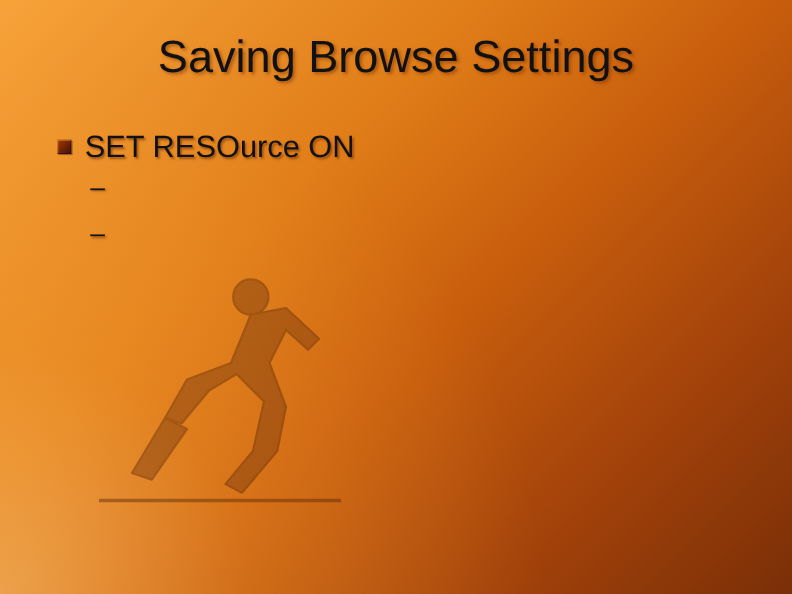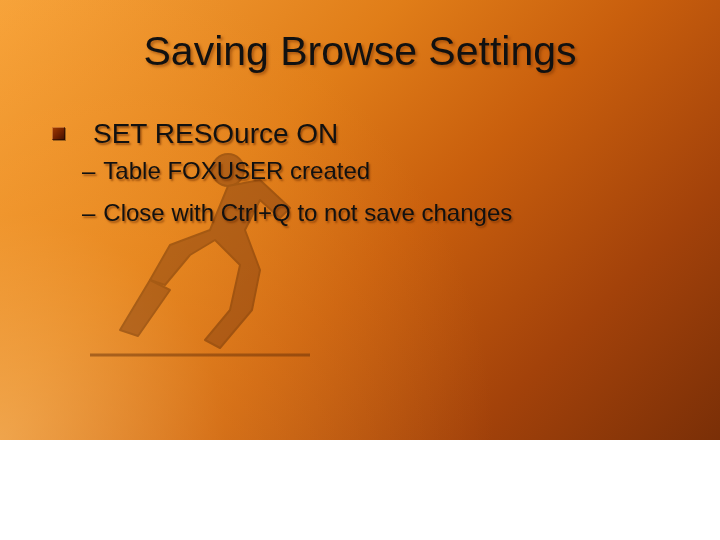--- a/index.html
+++ b/index.html
@@ -6,21 +6,21 @@
     margin: 0;
     padding: 0;
     width: 720px;
     height: 540px;
     overflow: hidden;
     font-family: Verdana, Geneva, sans-serif;
   }
   .slide {
     position: relative;
     width: 720px;
-    height: 440px;
+    height: 540px;
     background:
       radial-gradient(ellipse 900px 900px at 0% 100%, rgba(255,200,120,0.55) 0%, rgba(255,170,60,0.25) 25%, rgba(0,0,0,0) 55%),
       linear-gradient(135deg, #f7a33a 0%, #e07d18 35%, #c95f0d 55%, #a3420a 78%, #7a2f07 100%);
     box-sizing: border-box;
     color: #1b1b1b;
   }
   .runner {
     position: absolute;
     left: 80px;
     bottom: 70px;
@@ -44,21 +44,20 @@
   .content {
     position: absolute;
     top: 116px;
     left: 52px;
     right: 36px;
   }
   .lvl1 {
     display: flex;
     align-items: flex-start;
     margin-bottom: 4px;
-    gap: 16px;
   }
   .bullet-sq {
     flex: 0 0 auto;
     width: 13px;
     height: 13px;
     margin-top: 11px;
     margin-right: 12px;
     background: linear-gradient(135deg, #a33a00 0%, #6b1f00 60%, #3d0f00 100%);
     box-shadow: 1px 1px 0 rgba(0,0,0,0.35), inset -1px -1px 0 rgba(0,0,0,0.4), inset 1px 1px 0 rgba(255,180,90,0.5);
   }
@@ -110,25 +109,23 @@
   <div class="title">Saving Browse Settings</div>
 
   <div class="content">
 
     <div class="lvl1">
       <div class="bullet-sq"></div>
       <div class="lvl1-text">SET RESOurce ON</div>
     </div>
     <div class="lvl2">
       <div class="dash">–</div>
-      <div class="lvl2-text">Table FOXUSER created</div>
     </div>
 
     <div class="lvl2">
       <div class="dash">–</div>
-      <div class="lvl2-text">Close with Ctrl+Q to not save changes</div>
     </div>
 
     <div class="gap"></div>
 
 
   </div>
 </div>
 
 </body></html>

